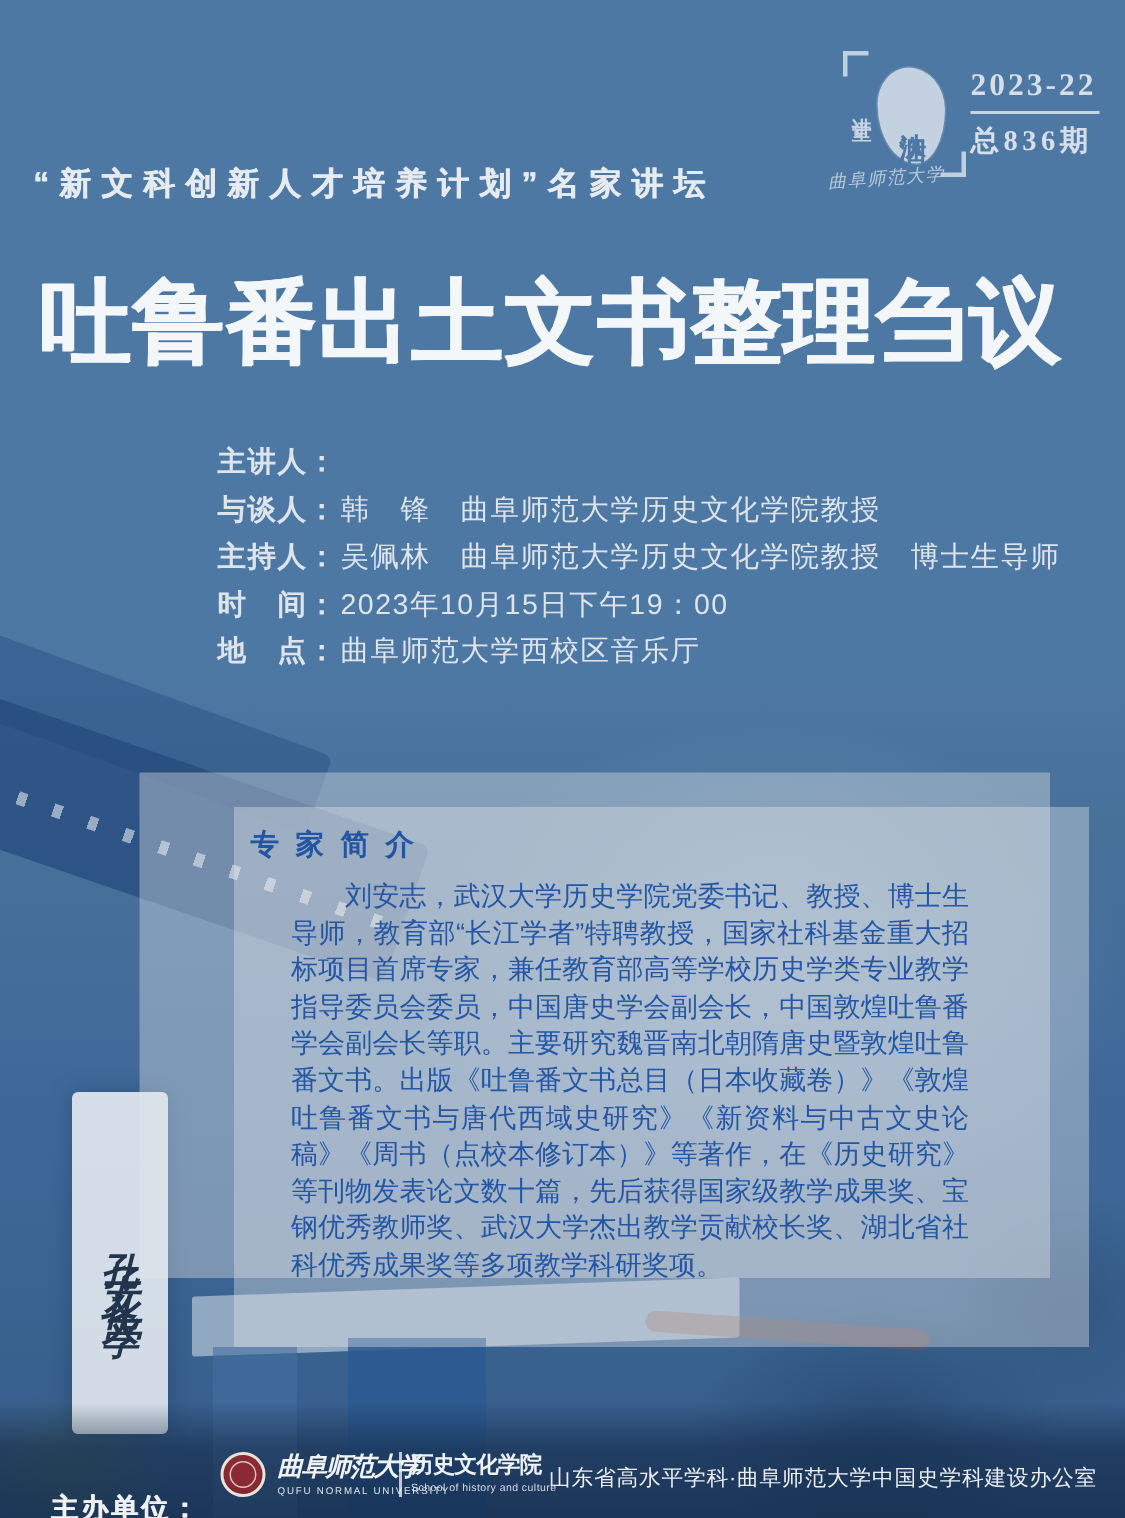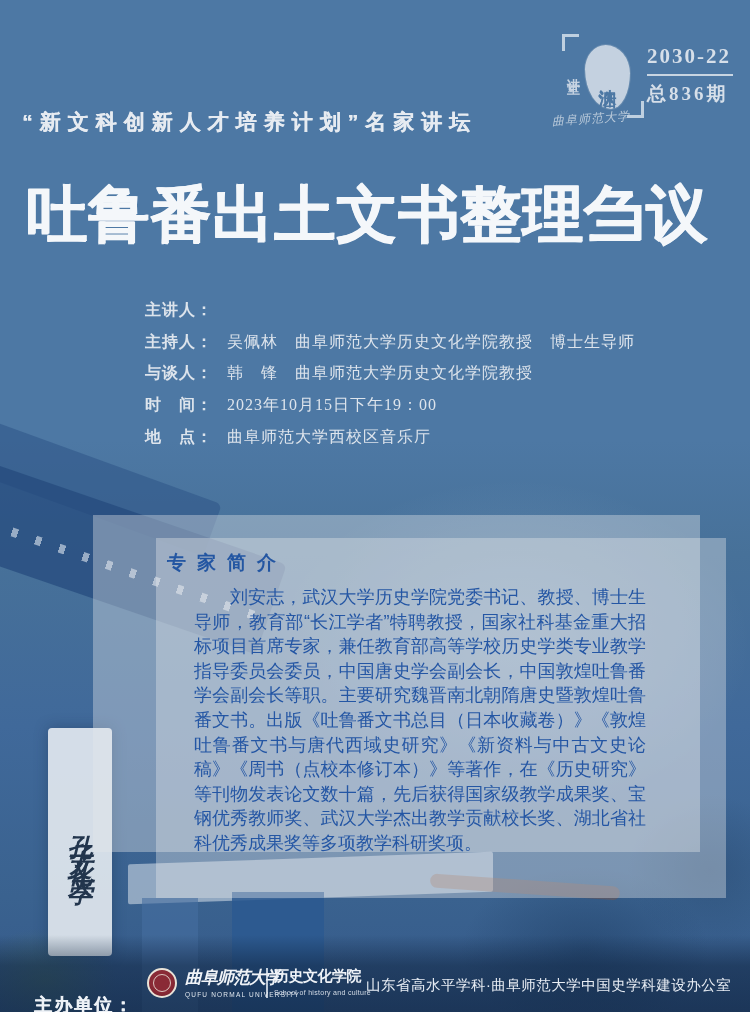--- a/index.html
+++ b/index.html
@@ -49,21 +49,21 @@
   .issue-line{margin:5px 0 5px 0;border:0;border-top:2px solid rgba(214,223,233,.9);width:86px;}
   .issue-total{font-size:19px;font-weight:700;letter-spacing:3px;white-space:nowrap;}
   
   .subtitle{position:absolute;left:22px;top:108px;font-size:21px;font-weight:700;letter-spacing:7px;
     color:#e6ebf1;white-space:nowrap;text-shadow:.5px 0 currentColor;}
   .main-title{position:absolute;left:26px;top:168px;width:700px;font-size:61px;font-weight:900;
     color:#f4f7fa;letter-spacing:1px;white-space:nowrap;line-height:92px;
     text-shadow:1px 0 currentColor,0 1px currentColor;}
   
   .info{position:absolute;left:145px;top:295px;width:580px;}
-  .info-row{display:flex;height:31.6px;align-items:center;font-size:16px;color:#dde4ec;letter-spacing:1px;font-family:Liberation Serif, serif;}
+  .info-row{display:flex;height:31.6px;align-items:flex-start;font-size:19px;color:#dde4ec;letter-spacing:1px;}
   .info-label{flex:0 0 82px;font-weight:600;}
   .info-value{white-space:nowrap;font-weight:500;}
   
   .panel-back{position:absolute;left:93px;top:515px;width:607px;height:337px;background:rgba(228,232,235,.38);}
   .panel-front{position:absolute;left:156px;top:538px;width:570px;height:360px;background:rgba(228,232,235,.38);}
   .profile-content{position:absolute;left:156px;top:538px;width:544px;height:314px;}
   .profile-title{margin-top:12px;font-size:19px;font-weight:700;letter-spacing:11px;
     color:#2356a2;font-family:"Liberation Serif",serif;text-indent:11px;}
   .profile-body{width:452px;margin:9px auto 0 38px;font-size:18px;line-height:24.6px;color:#2456a4;
     text-align:justify;text-indent:2em;font-weight:500;}
@@ -111,39 +111,39 @@
   <div class="logo-badge">
     <div class="corner-tl"></div>
     <div class="corner-br"></div>
     <div class="hall-vert">讲堂</div>
     <div class="seal">
       <span class="seal-chars">洙泗</span>
     </div>
     <div class="uni-script">曲阜师范大学</div>
   </div>
   <div class="issue">
-    <div class="issue-no">2030-22</div>
+    <div class="issue-no">2023-22</div>
     <hr class="issue-line">
     <div class="issue-total">总836期</div>
   </div>
 
   <div class="subtitle">“新文科创新人才培养计划”名家讲坛</div>
   <div class="main-title">吐鲁番出土文书整理刍议</div>
 
   <div class="info">
     <div class="info-row">
       <span class="info-label">主讲人：</span>
     </div>
     <div class="info-row">
+      <span class="info-label">与谈人：</span>
+      <span class="info-value">韩　锋　曲阜师范大学历史文化学院教授</span>
+    </div>
+    <div class="info-row">
       <span class="info-label">主持人：</span>
       <span class="info-value">吴佩林　曲阜师范大学历史文化学院教授　博士生导师</span>
-    </div>
-    <div class="info-row">
-      <span class="info-label">与谈人：</span>
-      <span class="info-value">韩　锋　曲阜师范大学历史文化学院教授</span>
     </div>
     <div class="info-row">
       <span class="info-label">时　间：</span>
       <span class="info-value">2023年10月15日下午19：00</span>
     </div>
     <div class="info-row">
       <span class="info-label">地　点：</span>
       <span class="info-value">曲阜师范大学西校区音乐厅</span>
     </div>
   </div>

